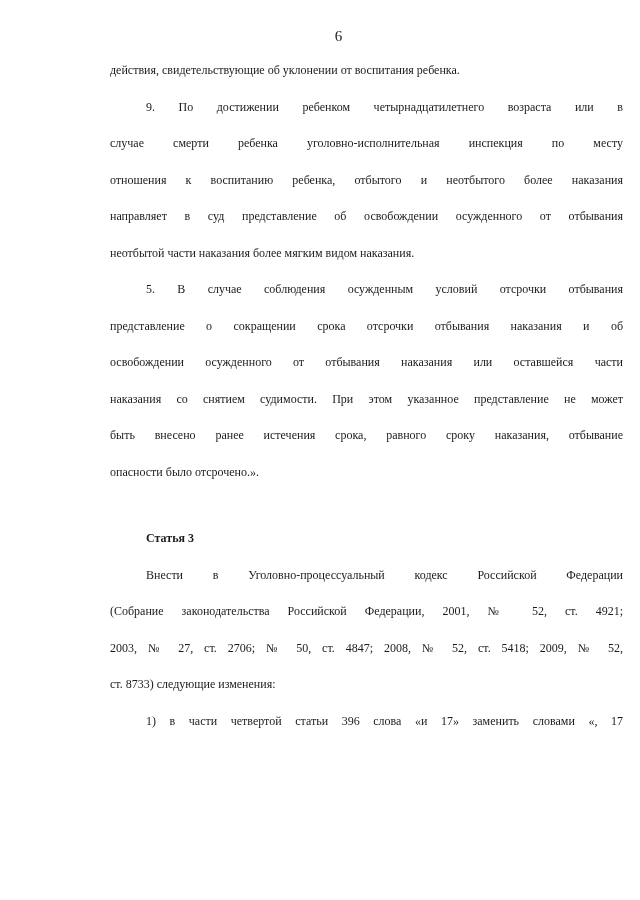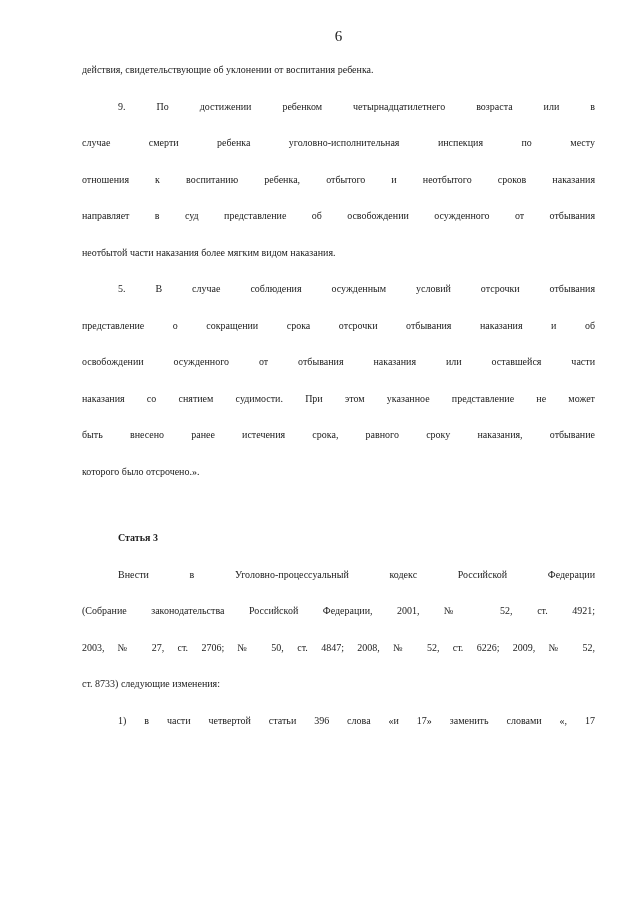--- a/index.html
+++ b/index.html
@@ -21,23 +21,23 @@
   }
   .page-number {
     width: 513px;
     margin: 0 45px 6px 82px;
     text-align: center;
     font-size: 15px;
     line-height: 20px;
     color: #1b1b1b;
   }
   .text-body {
-    margin-left: 82px;
+    margin-left: 110px;
     width: 513px;
-    font-size: 10px;
+    font-size: 12px;
     color: #1b1b1b;
   }
   .line {
     height: 36.5px;
     line-height: 36.5px;
     text-align: left;
     white-space: normal;
     overflow: visible;
   }
   .line.justify {
@@ -57,29 +57,29 @@
 </style>
 </head>
 <body>
 
 <div class="page">
   <div class="page-number">6</div>
   <div class="text-body">
       <div class="line">действия, свидетельствующие об уклонении от воспитания ребенка.</div>
       <div class="line indent justify">9. По достижении ребенком четырнадцатилетнего возраста или в</div>
       <div class="line justify">случае смерти ребенка уголовно-исполнительная инспекция по месту</div>
-      <div class="line justify">отношения к воспитанию ребенка, отбытого и неотбытого сроков наказания</div>
+      <div class="line justify">отношения к воспитанию ребенка, отбытого и неотбытого более наказания</div>
       <div class="line justify">направляет в суд представление об освобождении осужденного от отбывания</div>
       <div class="line">неотбытой части наказания более мягким видом наказания.</div>
       <div class="line indent justify">5. В случае соблюдения осужденным условий отсрочки отбывания</div>
       <div class="line justify">представление о сокращении срока отсрочки отбывания наказания и об</div>
       <div class="line justify">освобождении осужденного от отбывания наказания или оставшейся части</div>
       <div class="line justify">наказания со снятием  судимости. При этом указанное представление не может</div>
       <div class="line justify">быть внесено ранее истечения срока, равного сроку наказания, отбывание</div>
-      <div class="line">которого было отсрочено.».</div>
+      <div class="line">опасности было отсрочено.».</div>
       <div class="line indent heading gap-before">Статья 3</div>
       <div class="line indent justify">Внести в Уголовно-процессуальный кодекс Российской Федерации</div>
       <div class="line justify">(Собрание законодательства Российской Федерации, 2001, № 52, ст. 4921;</div>
-      <div class="line justify">2003, № 27, ст. 2706; № 50, ст. 4847; 2008, № 52, ст. 6226; 2009, № 52,</div>
+      <div class="line justify">2003, № 27, ст. 2706; № 50, ст. 4847; 2008, № 52, ст. 5418; 2009, № 52,</div>
       <div class="line">ст. 8733) следующие изменения:</div>
       <div class="line indent justify">1) в части четвертой статьи 396 слова «и 17» заменить словами  «, 17</div>
     </div>
 </div>
 
 </body></html>

